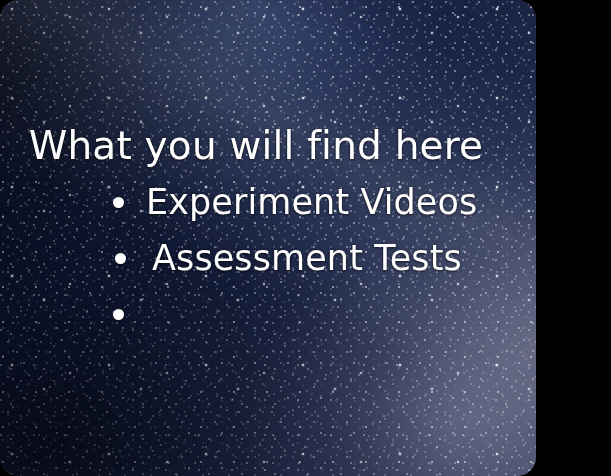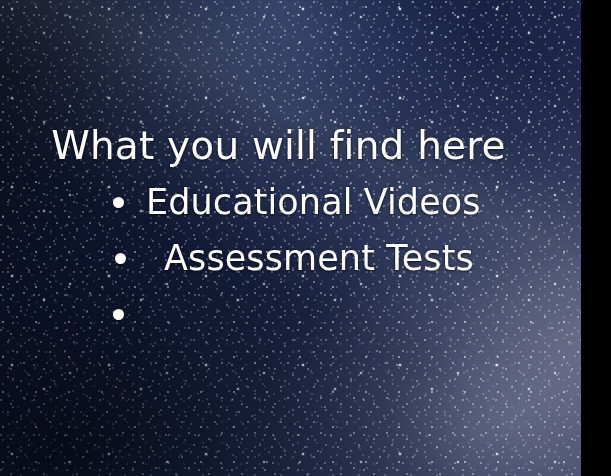--- a/index.html
+++ b/index.html
@@ -7,24 +7,25 @@
     margin: 0;
     padding: 0;
     background: #000;
   }
   body {
     font-family: "DejaVu Sans", sans-serif;
   }
 
   #slide {
     position: relative;
-    width: 581px;
+    width: 536px;
     height: 476px;
     overflow: hidden;
     background: #404040;
+    border-radius: 19px;
   }
 
   
   .bg-layer {
     position: absolute;
     inset: 0;
     pointer-events: none;
   }
 
   
@@ -172,21 +173,21 @@
     letter-spacing: 0.1px;
     text-shadow: 0 1px 3px rgba(0,0,0,0.55), 0 0 2px rgba(0,0,0,0.4);
     white-space: nowrap;
   }
 
   
   #row-0 .bullet-dot { left: 113px; }
   #row-0 .bullet-text { left: 146px; }
 
   #row-1 .bullet-dot { left: 115px; }
-  #row-1 .bullet-text { left: 164px; }
+  #row-1 .bullet-text { left: 152px; }
 
   #row-2 .bullet-dot { left: 113px; }
   #row-2 .bullet-text { left: 150px; }
 </style>
 </head>
 <body>
 
 <div id="slide">
 
   <div class="bg-layer" id="bg-base"></div>
@@ -200,21 +201,21 @@
   <div class="bg-layer" id="bg-vignette"></div>
 
   <div id="content">
 
     <div class="slide-title">What you will find here</div>
 
     <ul id="bullet-list">
 
       <li class="bullet-row" id="row-0">
         <span class="bullet-dot"></span>
-        <span class="bullet-text">Educational Videos</span>
+        <span class="bullet-text">Experiment Videos</span>
       </li>
 
       <li class="bullet-row" id="row-1">
         <span class="bullet-dot"></span>
         <span class="bullet-text">Assessment Tests</span>
       </li>
 
       <li class="bullet-row" id="row-2">
         <span class="bullet-dot"></span>
       </li>

